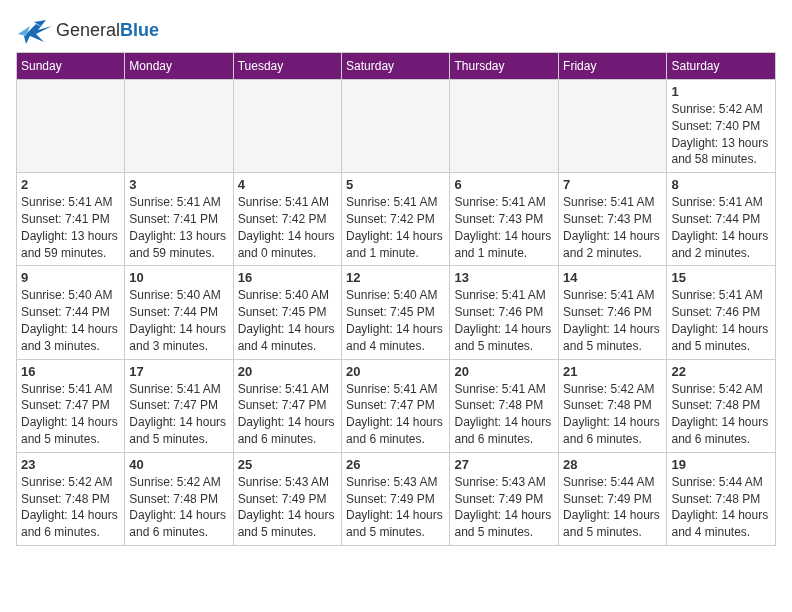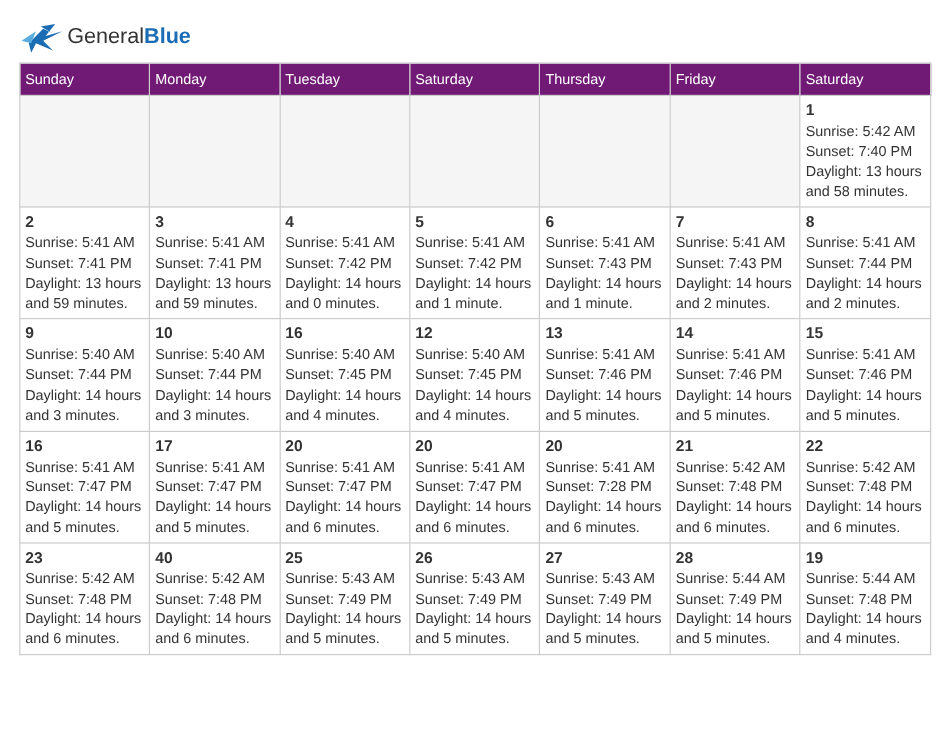--- a/index.html
+++ b/index.html
@@ -229,21 +229,21 @@
         </td>
         <td>
           <div class="day-number">20</div>
           <div class="day-info">Sunrise: 5:41 AM
 Sunset: 7:47 PM
 Daylight: 14 hours and 6 minutes.</div>
         </td>
         <td>
           <div class="day-number">20</div>
           <div class="day-info">Sunrise: 5:41 AM
-Sunset: 7:28 PM
+Sunset: 7:48 PM
 Daylight: 14 hours and 6 minutes.</div>
         </td>
         <td>
           <div class="day-number">21</div>
           <div class="day-info">Sunrise: 5:42 AM
 Sunset: 7:48 PM
 Daylight: 14 hours and 6 minutes.</div>
         </td>
         <td>
           <div class="day-number">22</div>

